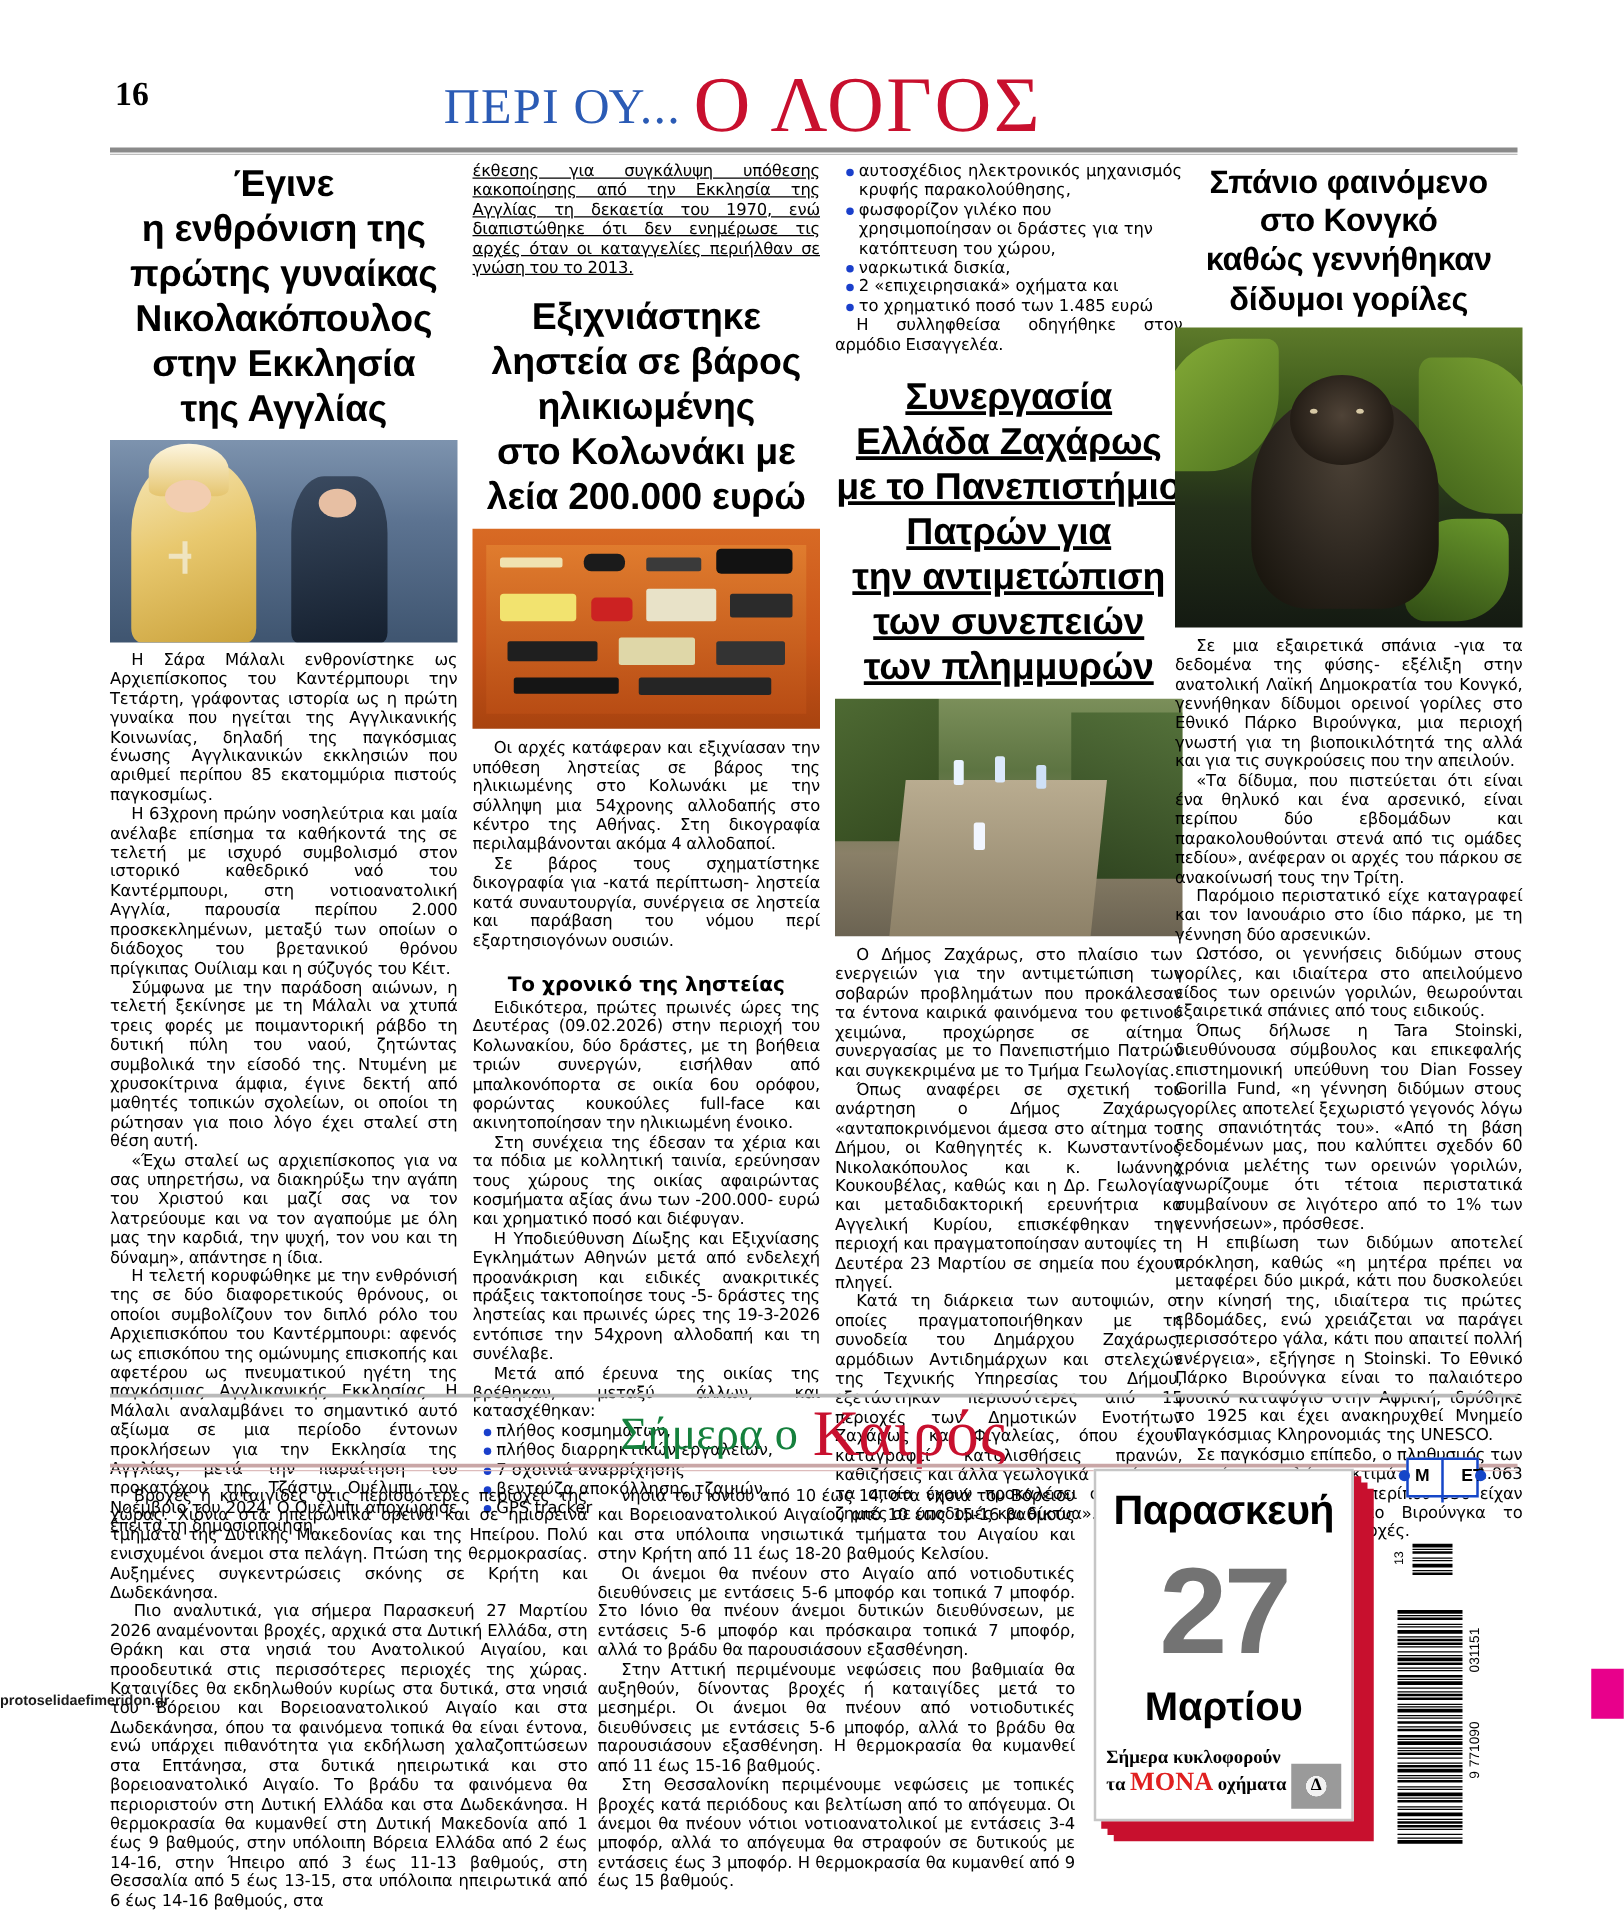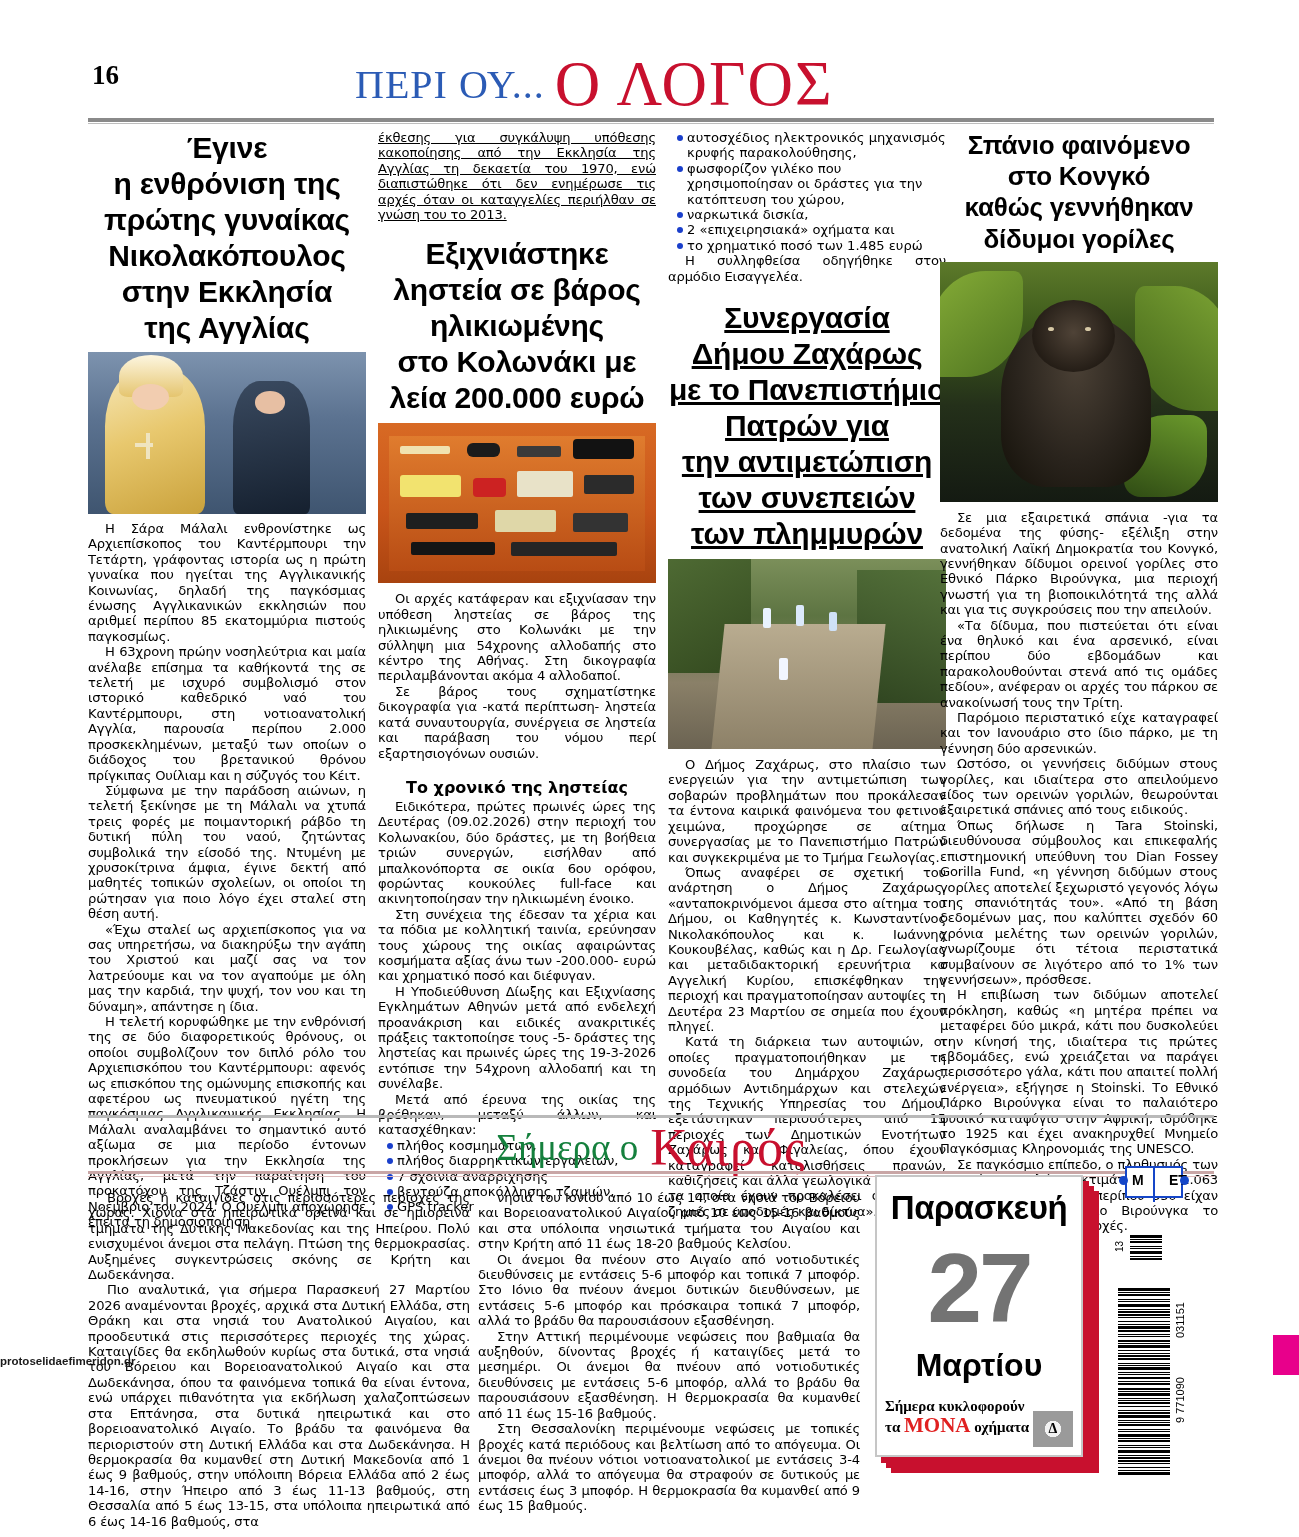--- a/index.html
+++ b/index.html
@@ -232,21 +232,21 @@
       <li>αυτοσχέδιος ηλεκτρονικός μηχανισμός κρυφής παρακολούθησης,</li>
       <li>φωσφορίζον γιλέκο που χρησιμοποίησαν οι δράστες για την κατόπτευση του χώρου,</li>
       <li>ναρκωτικά δισκία,</li>
       <li>2 «επιχειρησιακά» οχήματα και</li>
       <li>το χρηματικό ποσό των 1.485 ευρώ</li>
     </ul>
     <p class="body">Η συλληφθείσα οδηγήθηκε στον αρμόδιο Εισαγγελέα.</p>
 
     <div class="hl hl-3" style="margin-top:16px" id="hl3">
         <div>Συνεργασία</div>
-        <div>Δήμου Ζαχάρως</div>
+        <div>Ελλάδα Ζαχάρως</div>
         <div>με το Πανεπιστήμιο</div>
         <div>Πατρών για</div>
         <div>την αντιμετώπιση</div>
         <div>των συνεπειών</div>
         <div>των πλημμυρών</div>
       </div>
 
     <div class="photo ph-flood">
       <div class="veg1"></div>
         <div class="veg2"></div>

